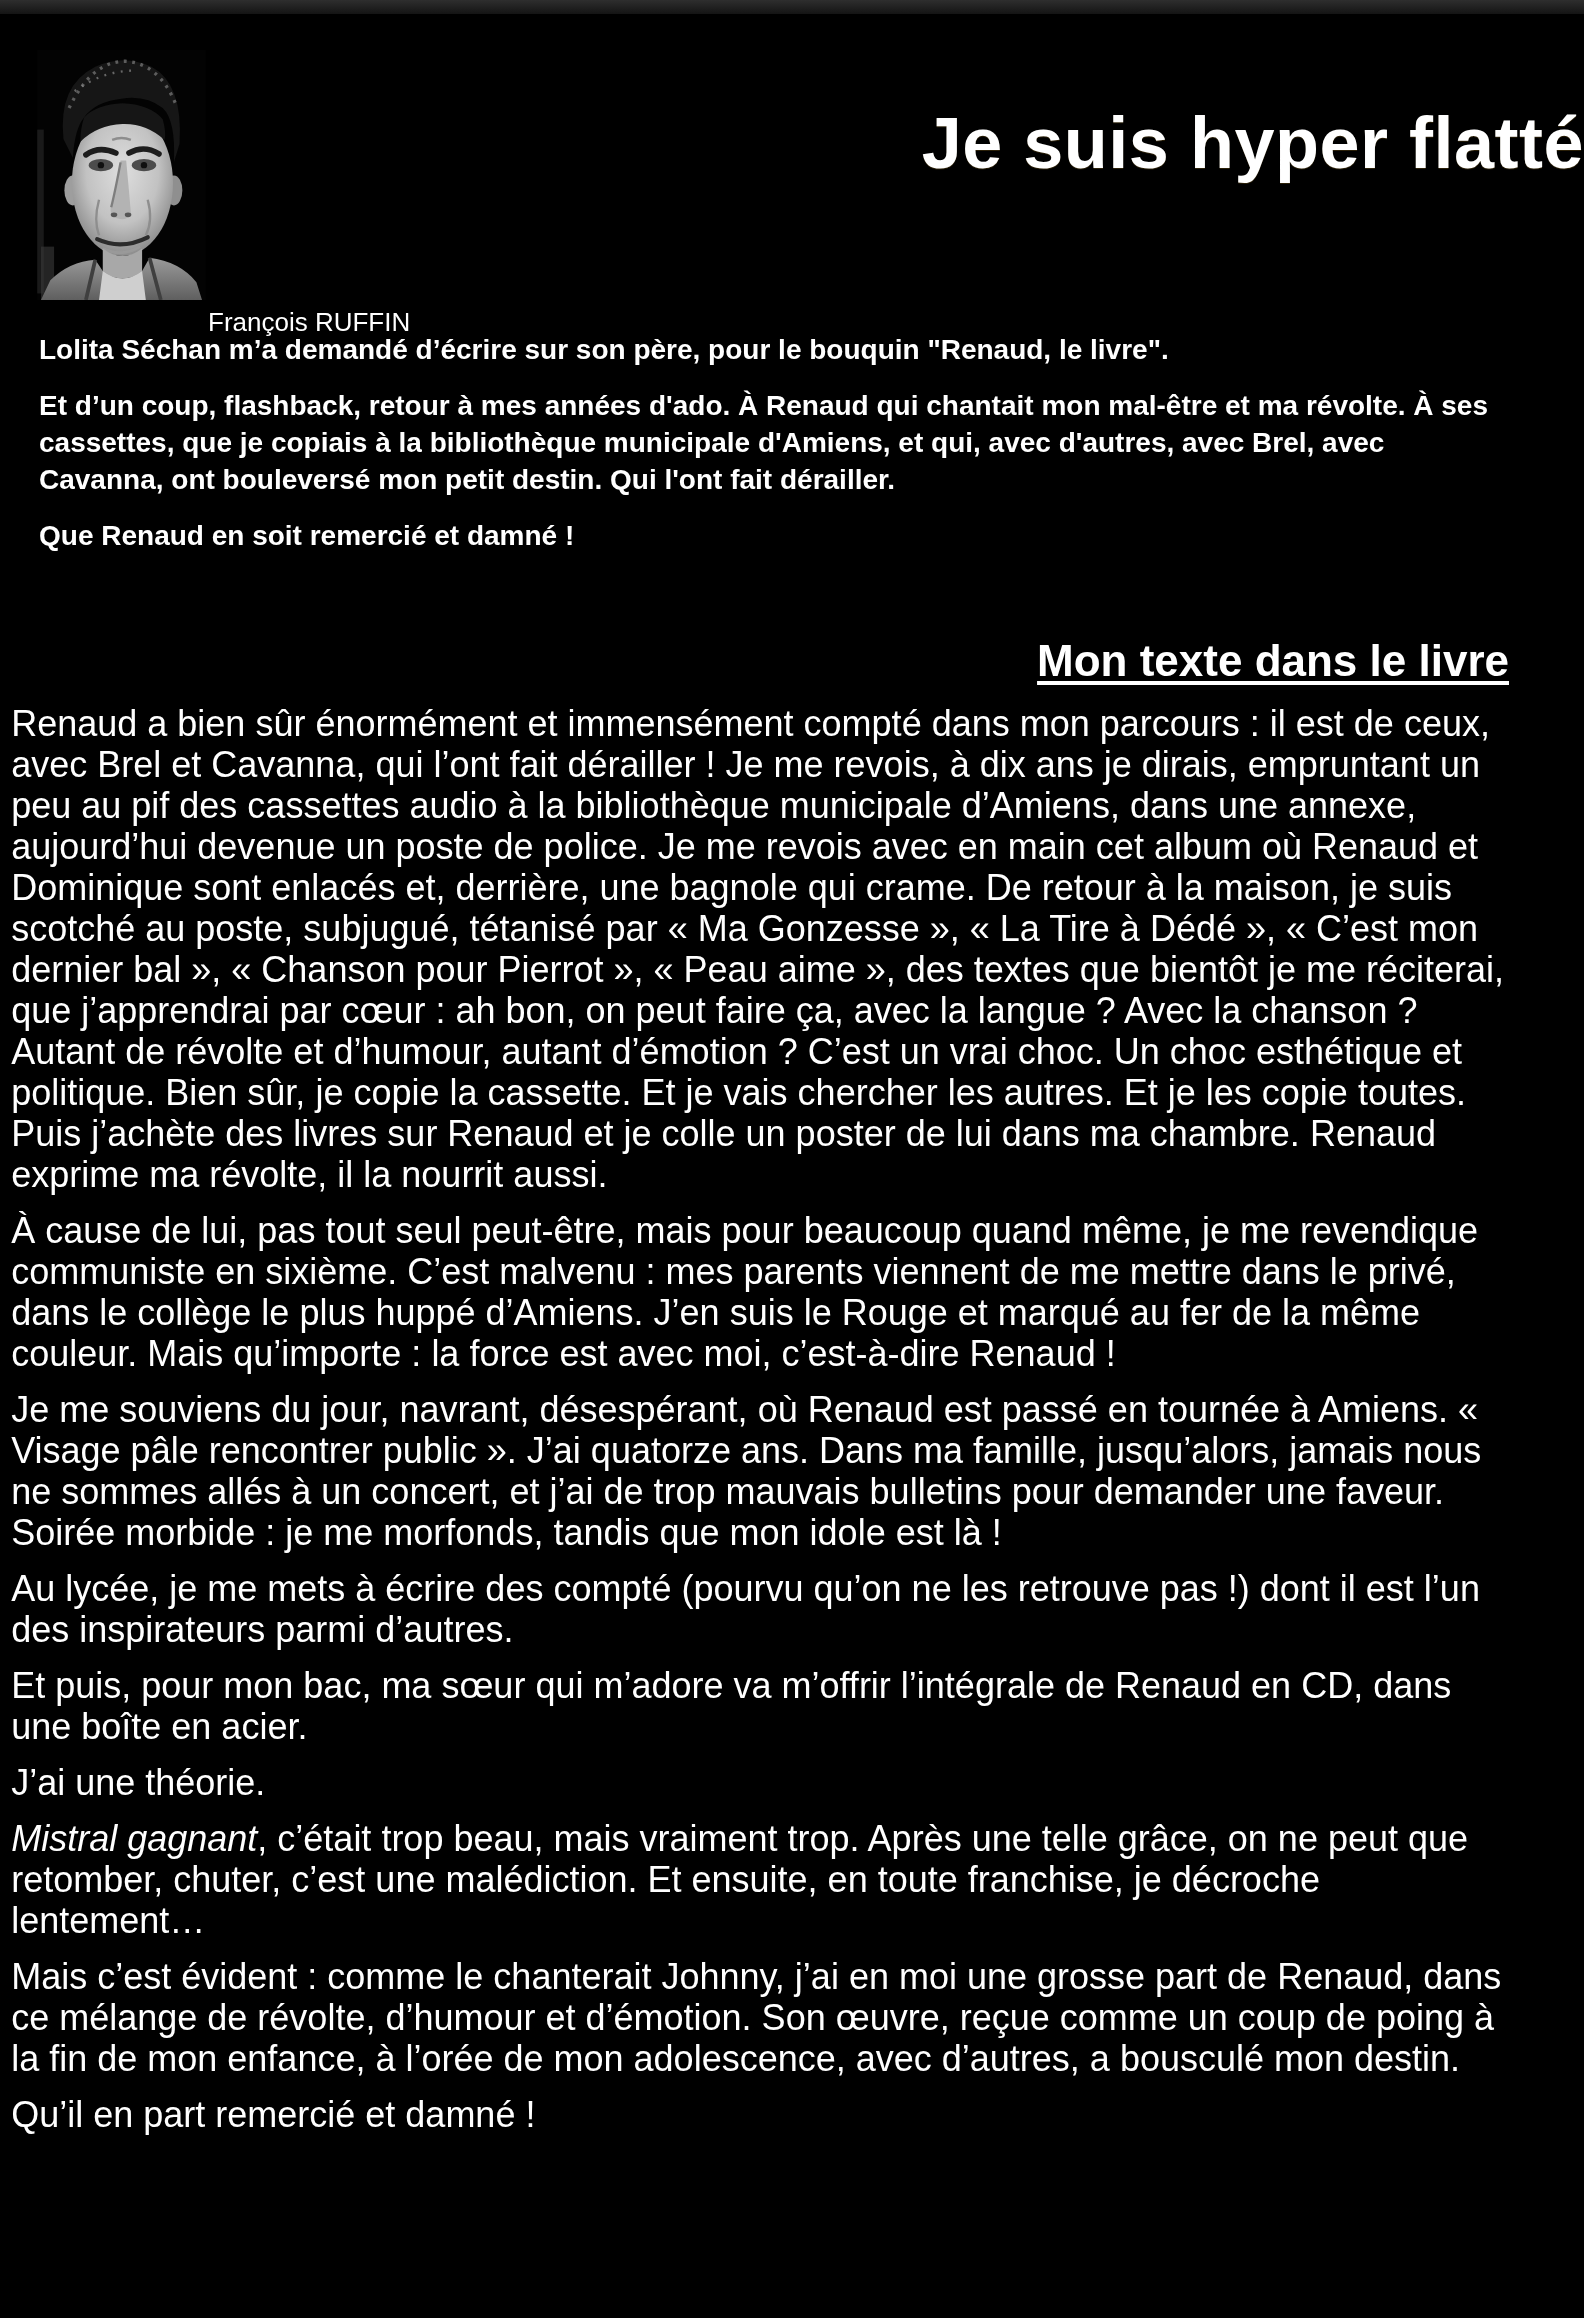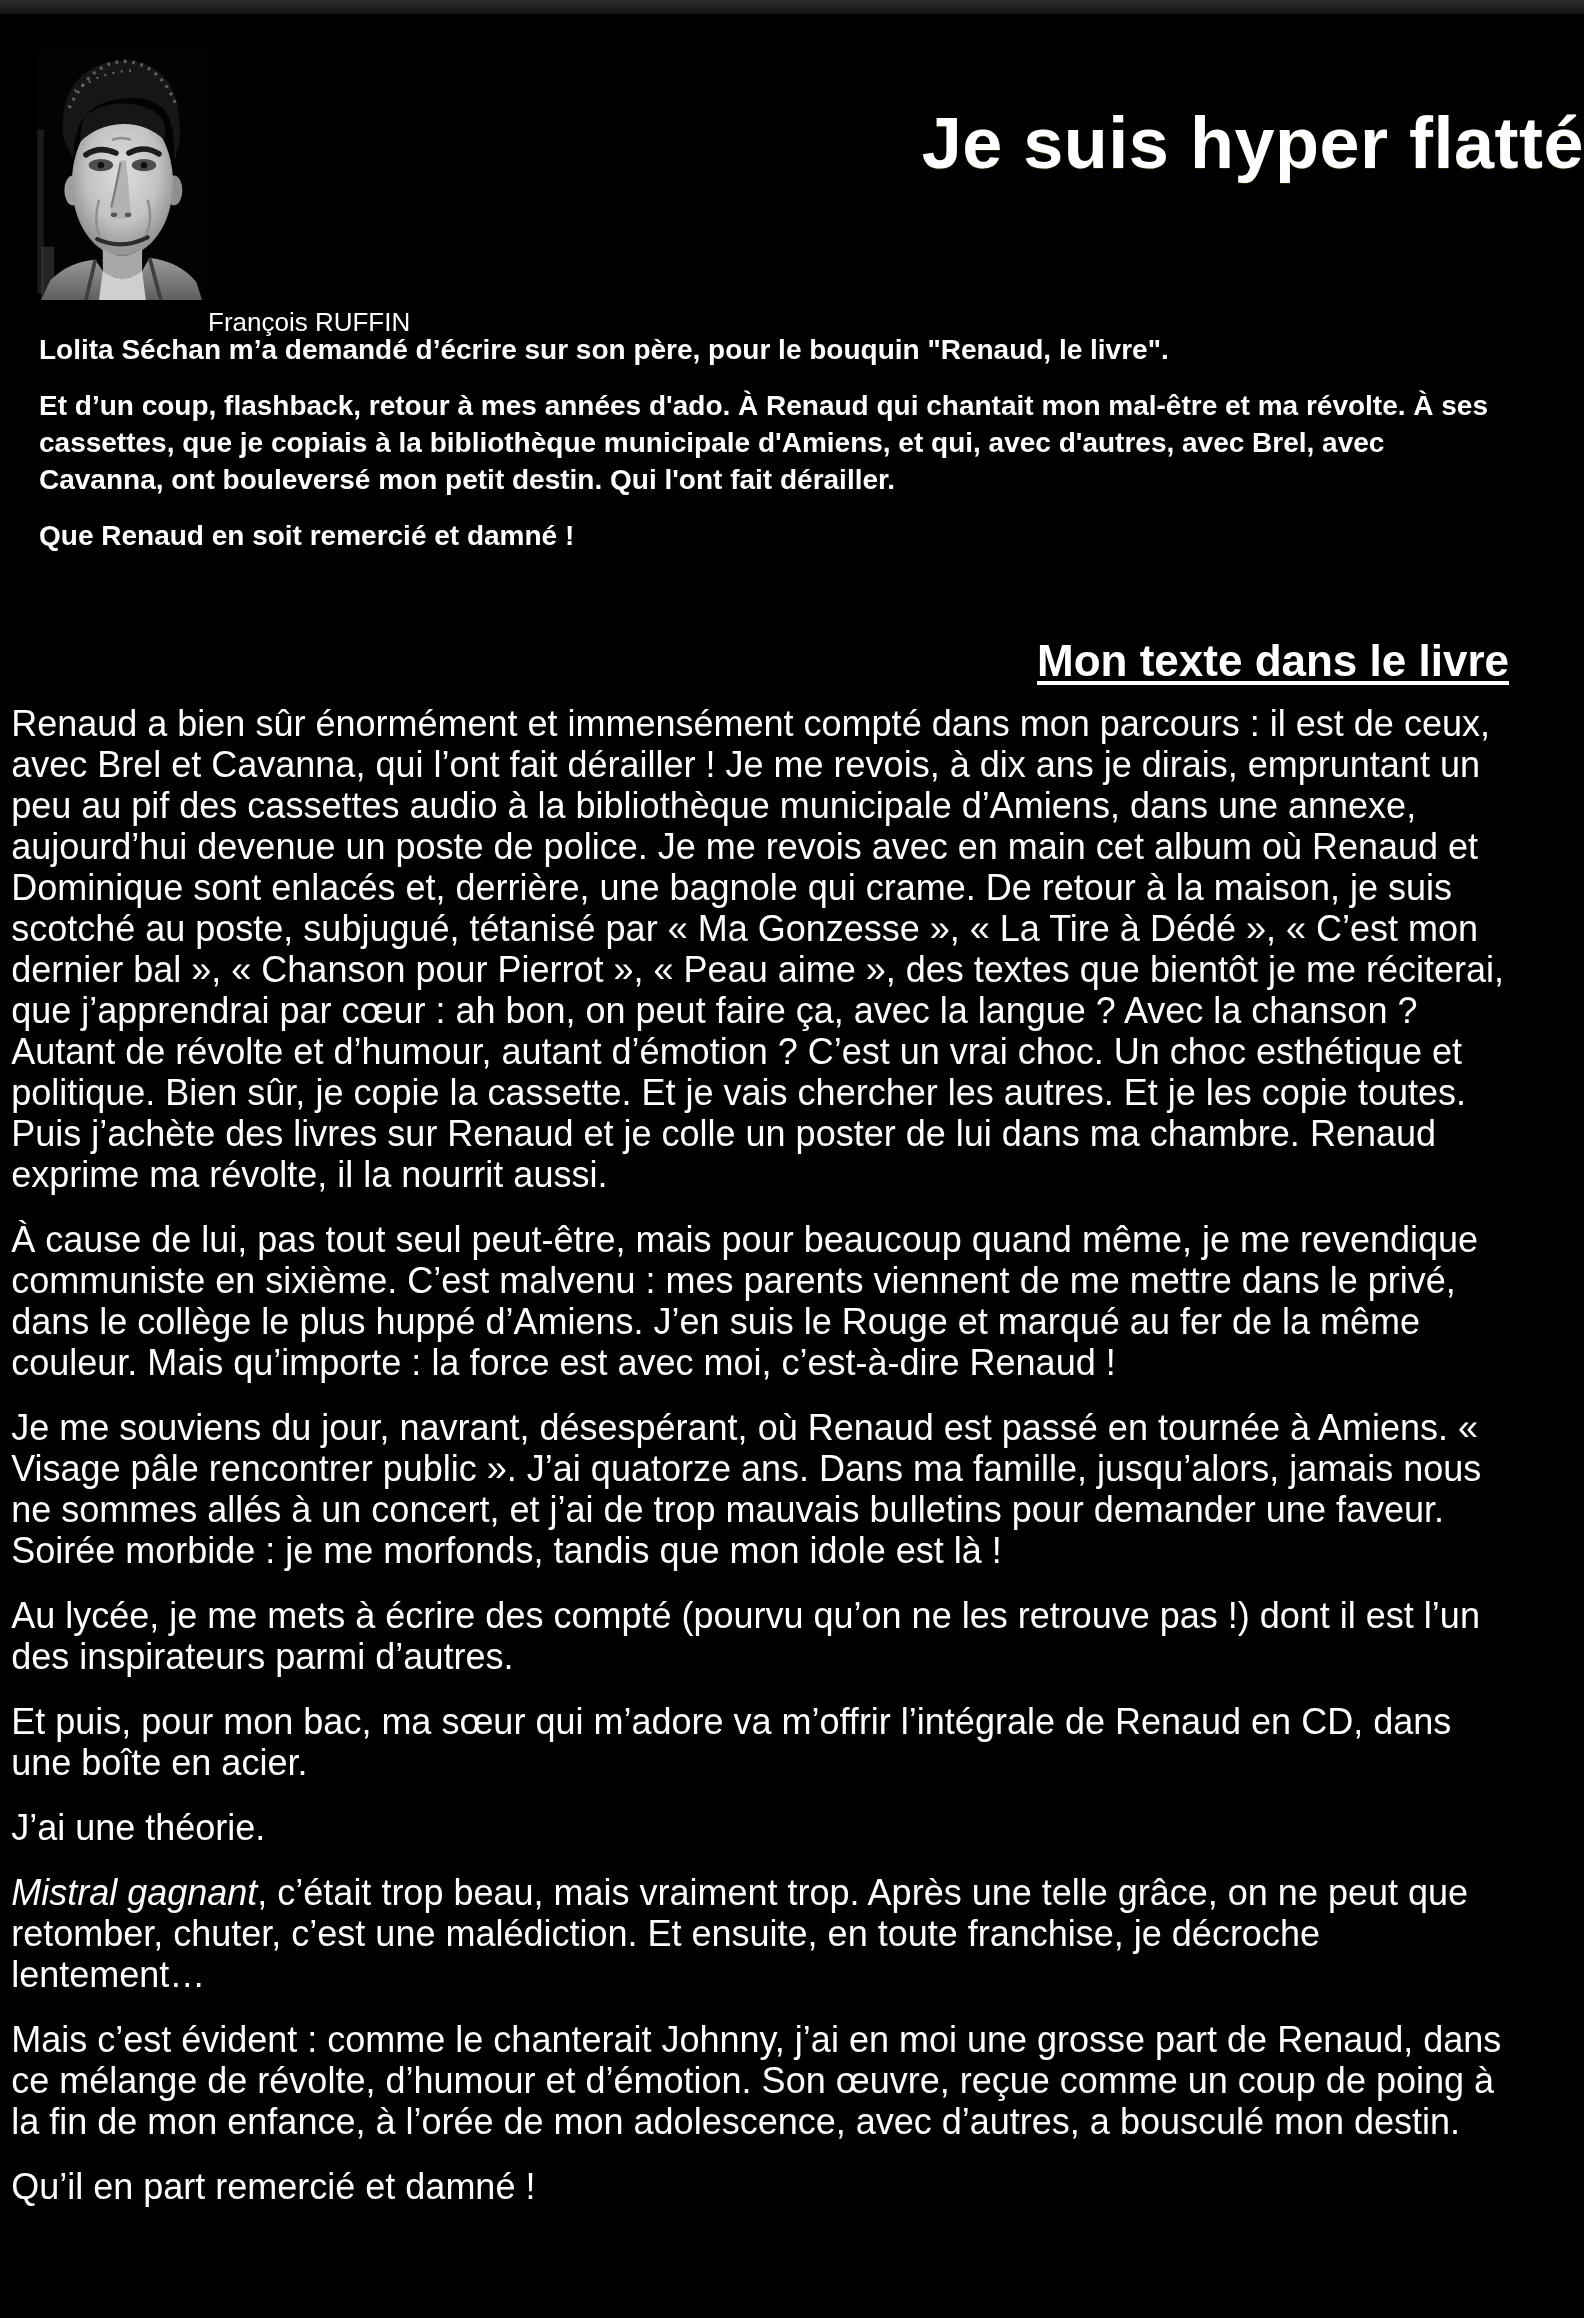--- a/index.html
+++ b/index.html
@@ -57,21 +57,21 @@
     font-weight: bold;
     margin: 82px 0 17px 0;
     text-decoration: underline;
     text-decoration-thickness: 3.7px;
     text-underline-offset: 4.7px;
     text-align: right;
   }
   .content p {
     font-size: 36px;
     line-height: 41px;
-    margin: 24px 0;
+    margin: 15px 0;
     font-weight: normal;
   }
   .content p:first-of-type { margin-top: 13px; }
   .content i { font-style: italic; }
 </style>
 </head>
 <body>
 
 <div class="topbar"></div>
 

